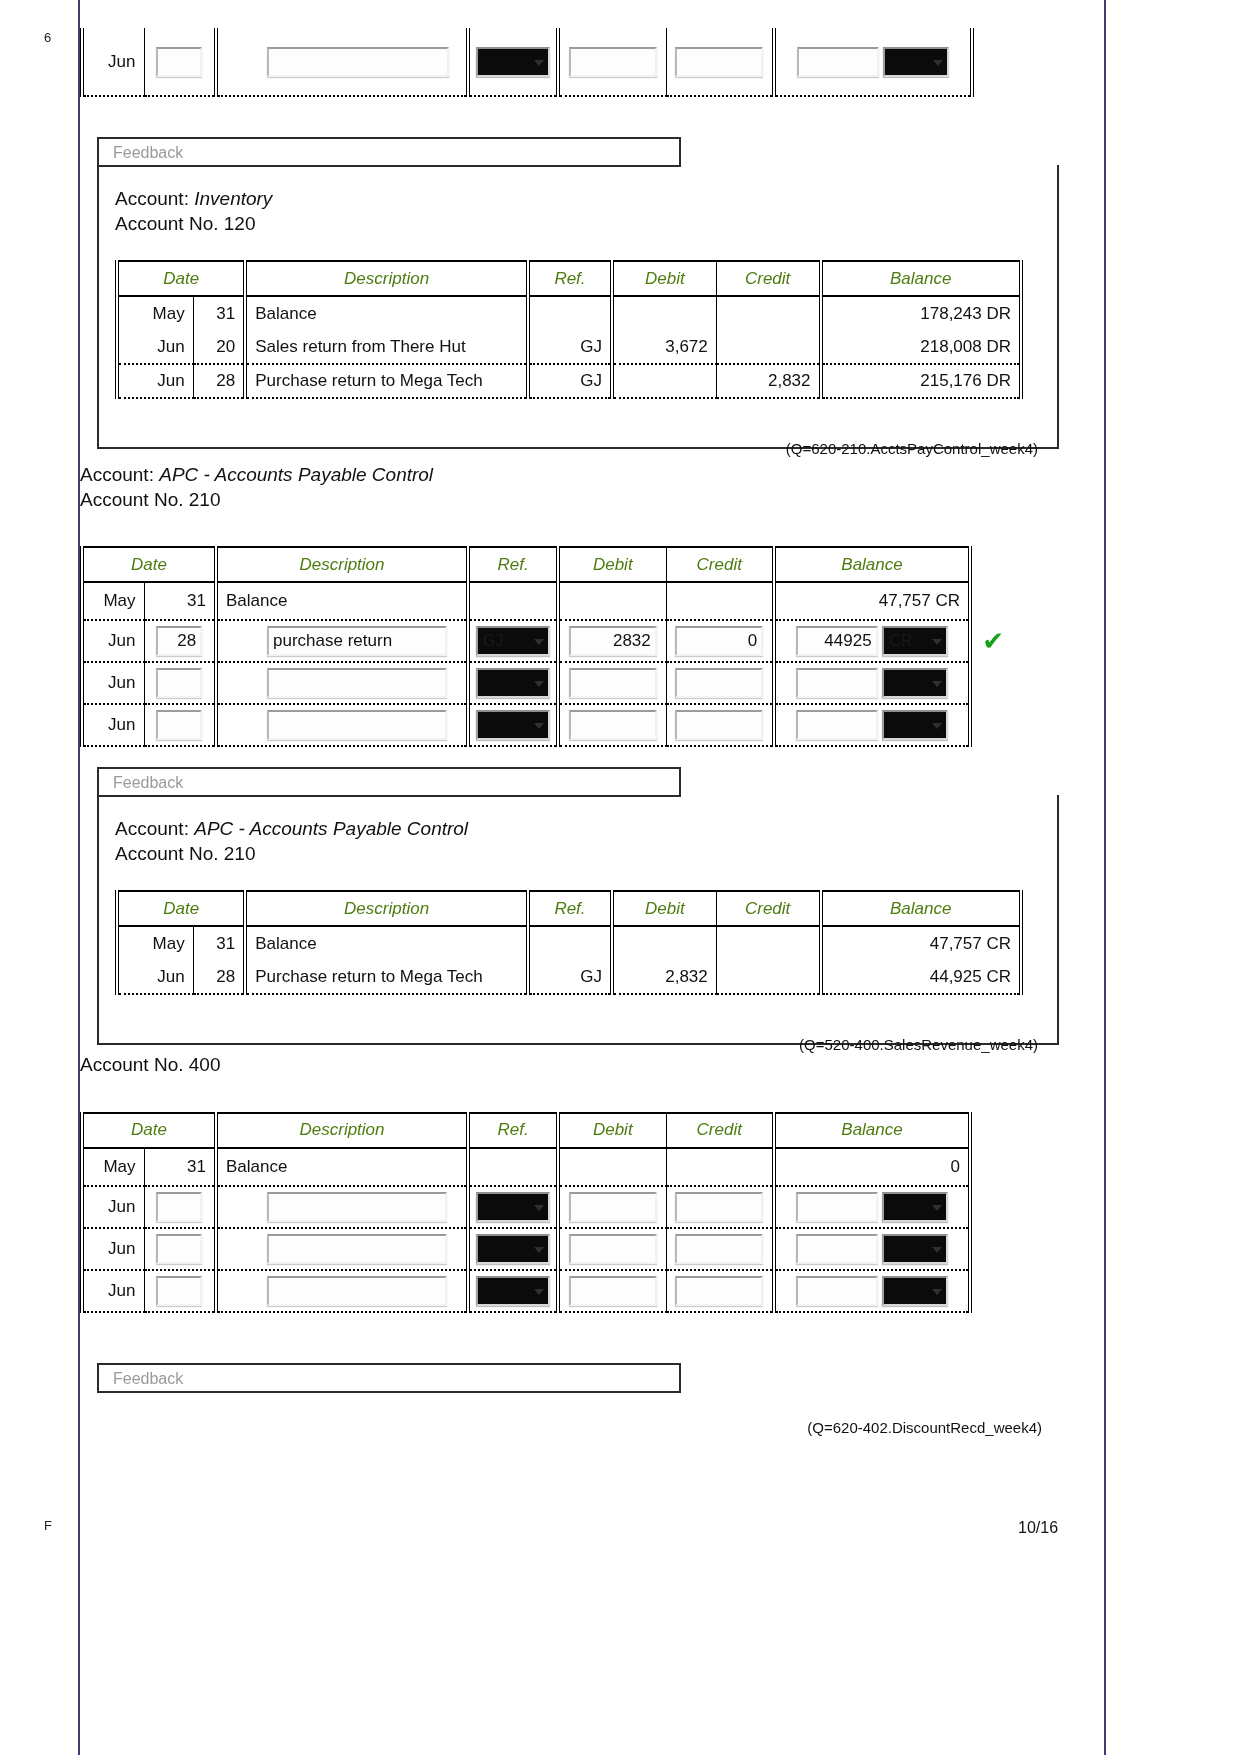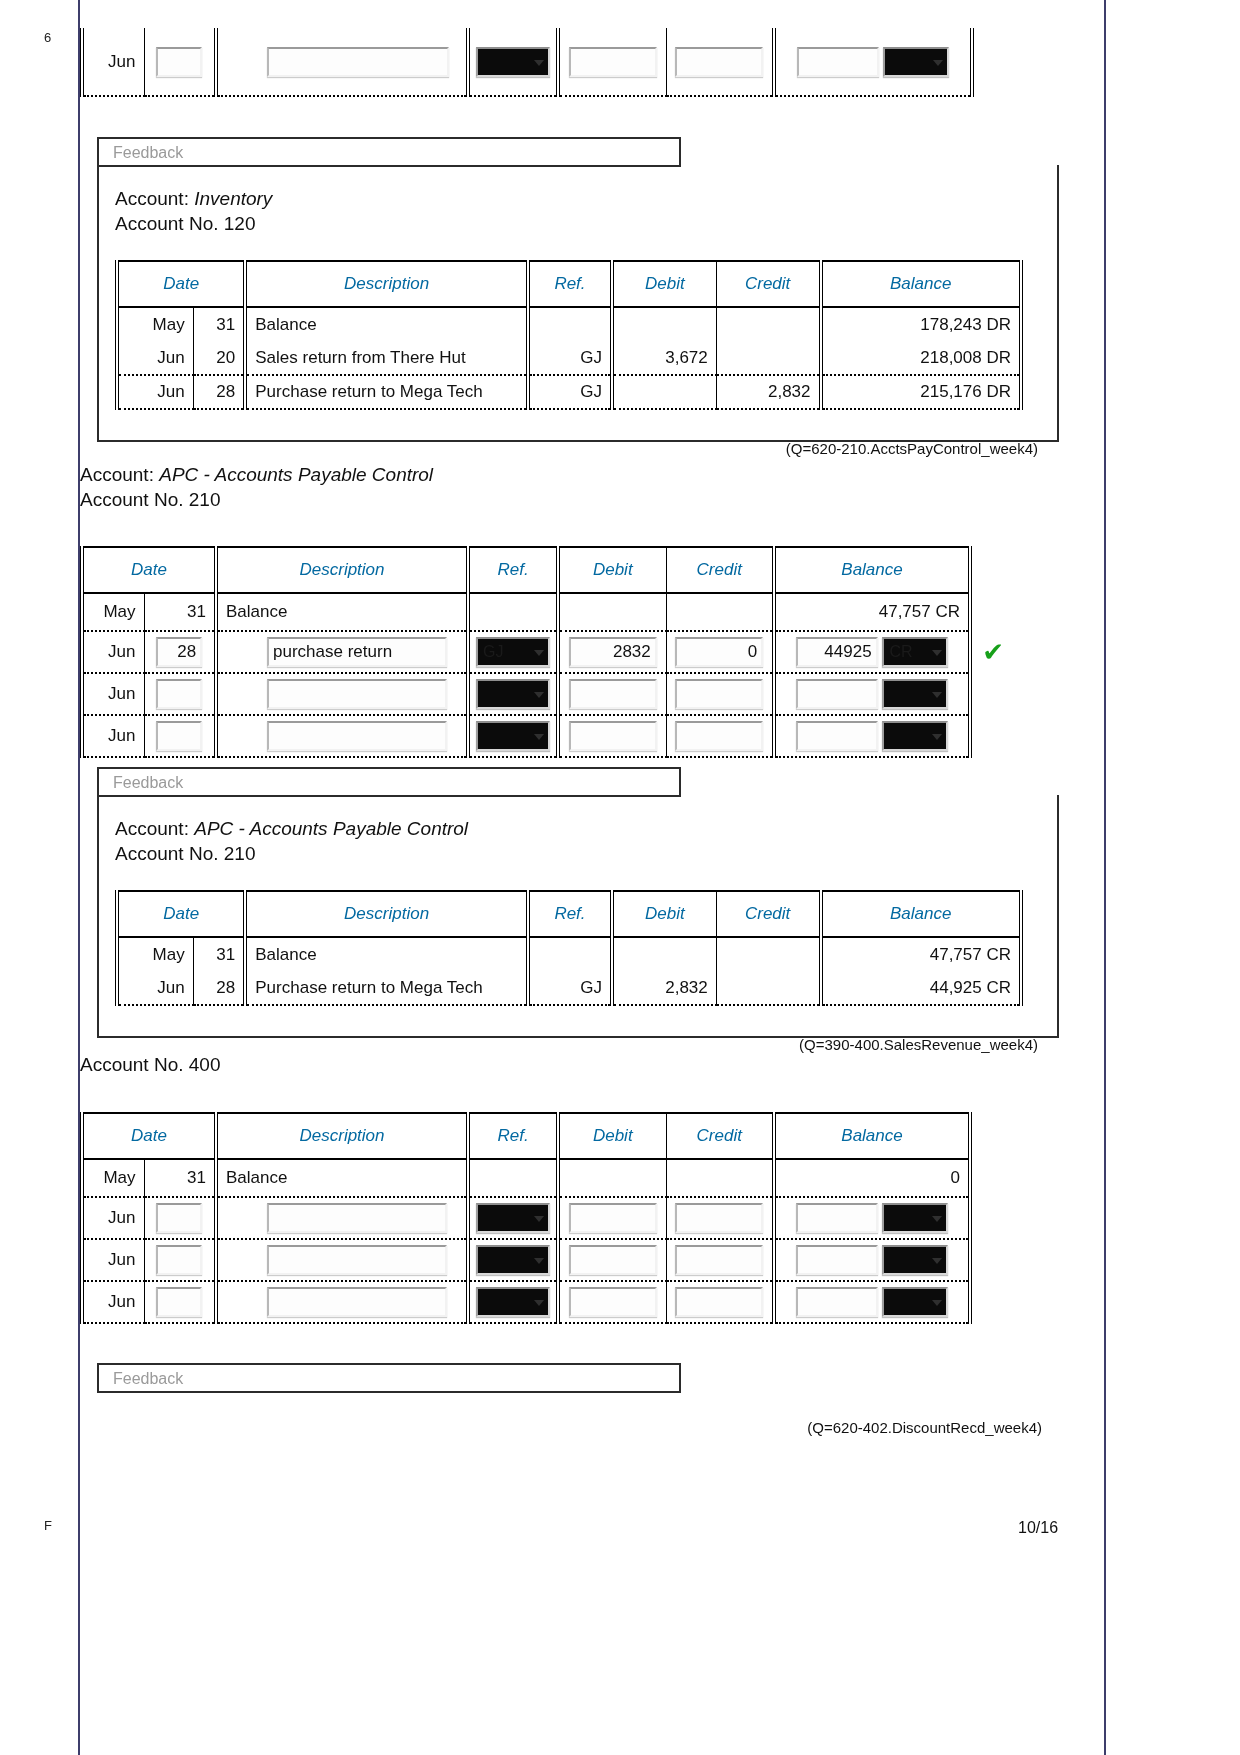--- a/index.html
+++ b/index.html
@@ -45,24 +45,24 @@
   .ledger td, .ledger th {
     padding: 0;
     font-size: 17px;
     color: #111;
     font-weight: normal;
     vertical-align: middle;
     height: 34px;
   }
   .hdr th {
     font-style: italic;
-    color: #0369a1;
+    color: #4d7c0f;
     text-align: center;
     font-size: 17px;
-    height: 46px;
+    height: 35px;
   }
   .bl3 { border-left: 4px double #000; }
   .br3 { border-right: 4px double #000; }
   .bt  { border-top: 2px solid #000; }
   .bb  { border-bottom: 2px solid #000; }
   .dotb{ border-bottom: 2px dotted #000; }
   .thinl { border-left: 1px solid #000; }
   .thinr { border-right: 1px solid #000; }
 
   .ta-r { text-align: right; padding-right: 8px !important; }
@@ -141,21 +141,21 @@
     padding-left: 14px;
     font-size: 16px;
     color: #9a9a9a;
     position: relative;
     z-index: 2;
   }
   .fb-body {
     border: 2px solid #2b2b2b;
     border-top: none;
     background: #fff;
-    padding: 22px 0 4px 16px;
+    padding: 22px 0 22px 16px;
     margin-top: -2px;
   }
 
   .acct-line { font-size: 19px; color: #111; line-height: 1.30; }
   .acct-line em { font-style: italic; }
 
   .qtag {
     font-size: 15px; color: #111;
     text-align: right;
   }
@@ -428,21 +428,21 @@
           <td class="thinl ta-r dotb" style="padding-right:10px"></td>
           <td class="bl3 br3 ta-r dotb" style="padding-right:10px">44,925 CR</td>
         </tr>
       </tbody>
         </table>
       <div style="height:26px"></div>
     </div>
   </div>
 
   <div style="position:absolute; left:0; top:1036px; width:1024px;">
-    <div class="qtag" style="width:958px;">(Q=390-400.SalesRevenue_week4)</div>
+    <div class="qtag" style="width:958px;">(Q=520-400.SalesRevenue_week4)</div>
     <div class="acct-line">Account No. 400</div>
 
     <table class="ledger" style="width:888px; margin-top:34px;">
       <colgroup>
         <col style="width:62px">
           <col style="width:72px">
           <col style="width:252px">
         <col style="width:90px">
           <col style="width:108px">
           <col style="width:108px">

